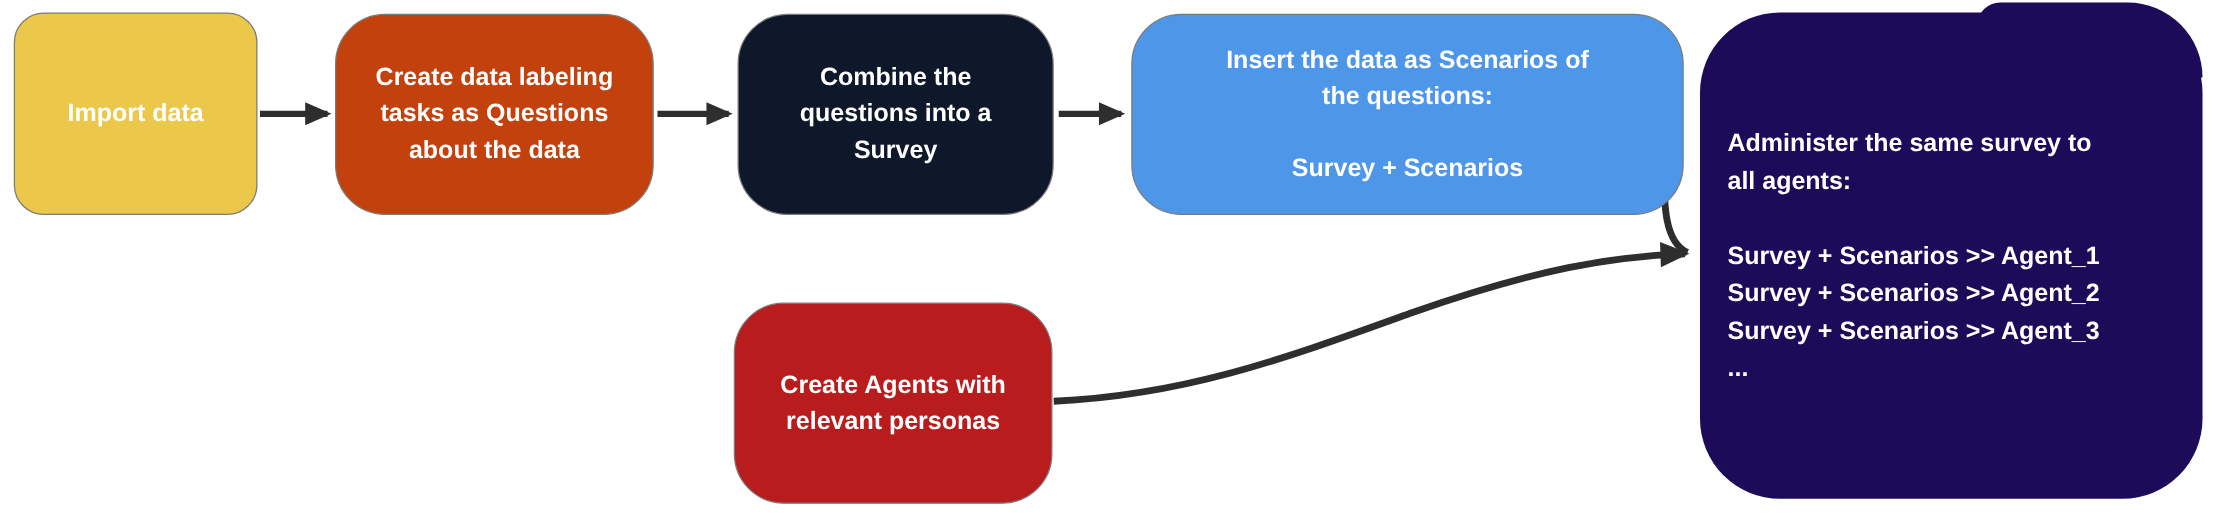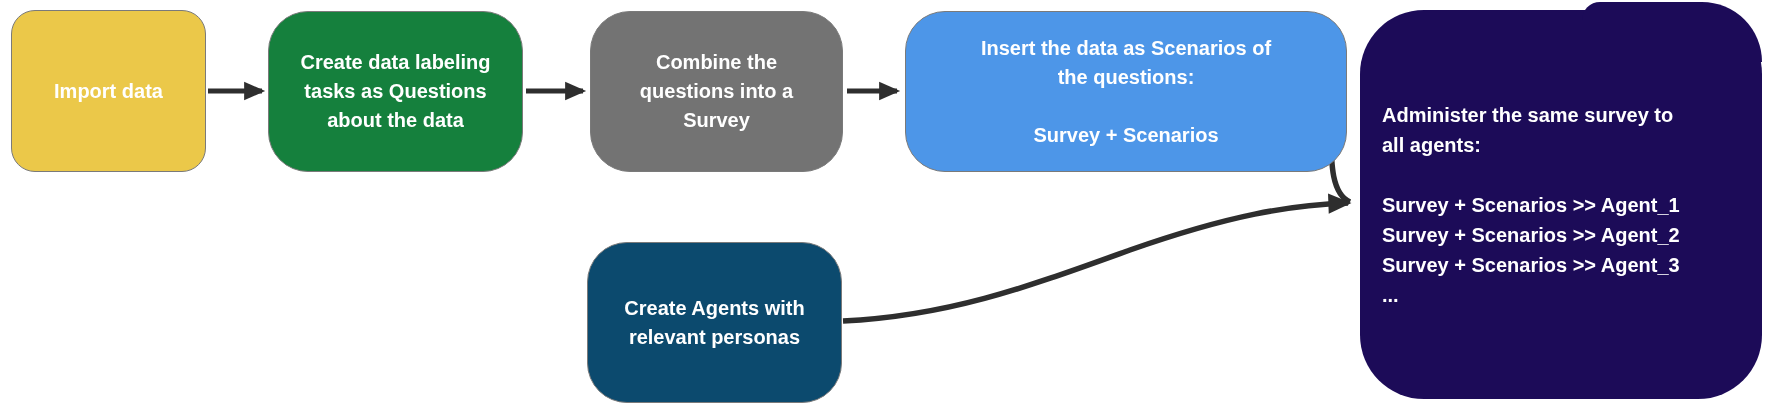--- a/index.html
+++ b/index.html
@@ -85,40 +85,40 @@
     <path d="M526,91 H583" stroke-width="5" marker-end="url(#ah)"></path>
     <path d="M847,91 H897" stroke-width="5" marker-end="url(#ah)"></path>
     <path d="M1297,92 C1321,93 1331,109 1331,133 C1331,165 1332,194 1350,202" stroke-width="5.5"></path>
     <path d="M843,321 C950,316 1030,286 1130,250 C1230,215 1290,205 1348,203" stroke-width="5.5" marker-end="url(#ah)"></path>
   </svg>
 
   <div class="node" id="n1" style="background: rgb(235, 200, 73);">
     <span class="label">Import data</span>
   </div>
 
-  <div class="node" id="n2" style="background: #15803d;">
+  <div class="node" id="n2" style="background: #c2410c;">
     <span class="label">Create data labeling
 tasks as Questions
 about the data</span>
   </div>
 
-  <div class="node" id="n3" style="background: #737373;">
+  <div class="node" id="n3" style="background: #0f172a;">
     <span class="label">Combine the
 questions into a
 Survey</span>
   </div>
 
   <div class="node" id="n4" style="background: rgb(77, 150, 232);">
     <span class="label">Insert the data as Scenarios of
 the questions:
 
 Survey + Scenarios</span>
   </div>
 
-  <div class="node" id="n5" style="background: #0c4a6e;">
+  <div class="node" id="n5" style="background: #b91c1c;">
     <span class="label">Create Agents with
 relevant personas</span>
   </div>
 
   <div class="node" id="n6" style="background: rgb(28, 11, 88); align-items: center;">
     <span class="label">Administer the same survey to
 all agents:
 
 Survey + Scenarios &gt;&gt; Agent_1
 Survey + Scenarios &gt;&gt; Agent_2

